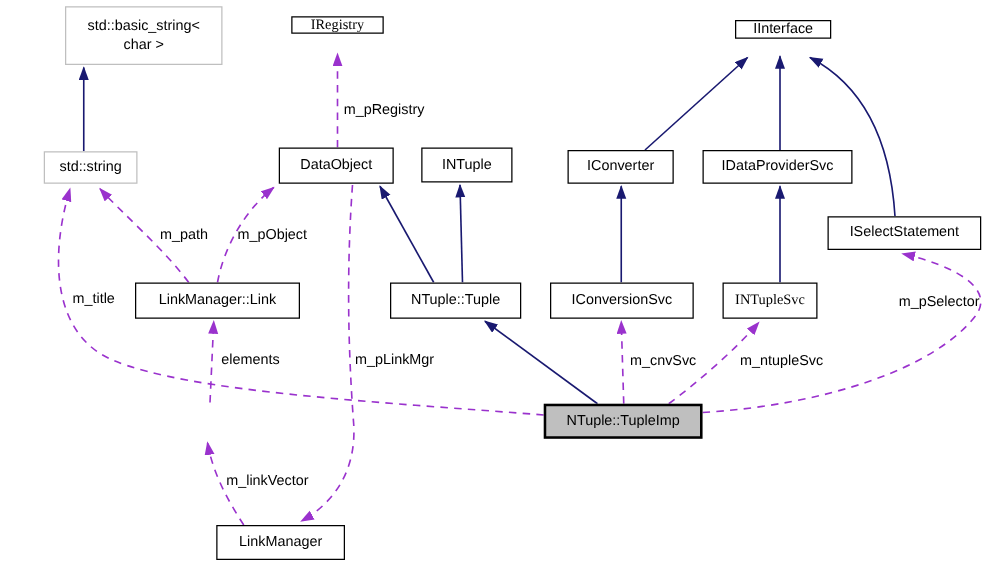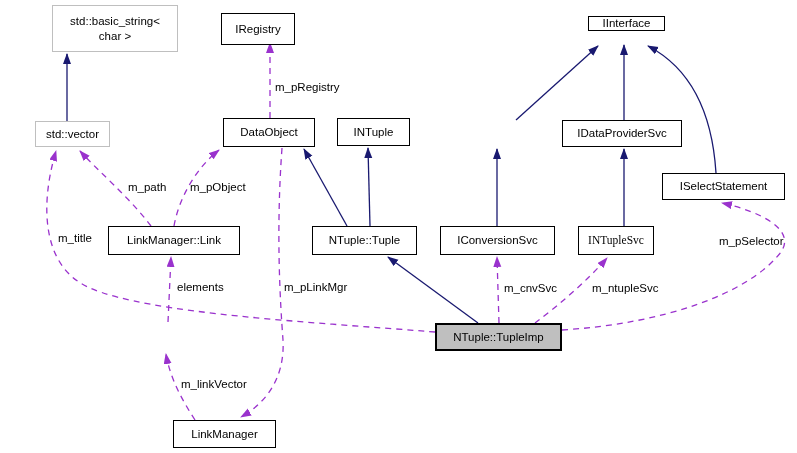--- a/index.html
+++ b/index.html
@@ -84,25 +84,26 @@
         <text x="284" y="291" class="edge-label">m_pLinkMgr</text>
         <text x="181" y="388" class="edge-label">m_linkVector</text>
         <text x="504" y="292" class="edge-label">m_cnvSvc</text>
         <text x="592" y="292" class="edge-label">m_ntupleSvc</text>
         <text x="719" y="245" class="edge-label">m_pSelector</text>
       </g>
   </svg>
   <div id="node-layer">
       <div class="node external" style="left: 4px; top: 5px; width: 126px; height: 47px; margin-left: 48px;">std::basic_string&lt;
 char &gt;</div>
-      <div class="node normal" style="left: 221px; top: 13px; width: 74px; height: 32px;">IRegistry</div>
+      <div class="node normal" style="left: 233px; top: 13px; width: 74px; height: 14px; font-family: Liberation Serif, serif;">IRegistry</div>
       <div class="node normal" style="left: 588px; top: 16px; width: 77px; height: 15px;">IInterface</div>
-      <div class="node external" style="left: 35px; top: 121px; width: 75px; height: 26px;">std::vector</div>
+      <div class="node external" style="left: 35px; top: 121px; width: 75px; height: 26px;">std::string</div>
       <div class="node normal" style="left: 223px; top: 118px; width: 92px; height: 29px;">DataObject</div>
       <div class="node normal" style="left: 337px; top: 118px; width: 73px; height: 28px;">INTuple</div>
+      <div class="node normal" style="left: 454px; top: 120px; width: 85px; height: 27px;">IConverter</div>
       <div class="node normal" style="left: 562px; top: 120px; width: 120px; height: 27px;">IDataProviderSvc</div>
       <div class="node normal" style="left: 662px; top: 173px; width: 123px; height: 27px;">ISelectStatement</div>
       <div class="node normal" style="left: 108px; top: 226px; width: 132px; height: 29px;">LinkManager::Link</div>
       <div class="node normal" style="left: 312px; top: 226px; width: 105px; height: 29px;">NTuple::Tuple</div>
       <div class="node normal" style="left: 440px; top: 226px; width: 115px; height: 29px;">IConversionSvc</div>
       <div class="node normal" style="left: 578px; top: 226px; width: 76px; height: 29px; font-family: Liberation Serif, serif;">INTupleSvc</div>
       <div class="node selected" style="left: 435px; top: 323px; width: 127px; height: 28px;">NTuple::TupleImp</div>
       <div class="node normal" style="left: 173px; top: 420px; width: 103px; height: 28px; text-align: center;">LinkManager</div>
     </div>
 </div>

